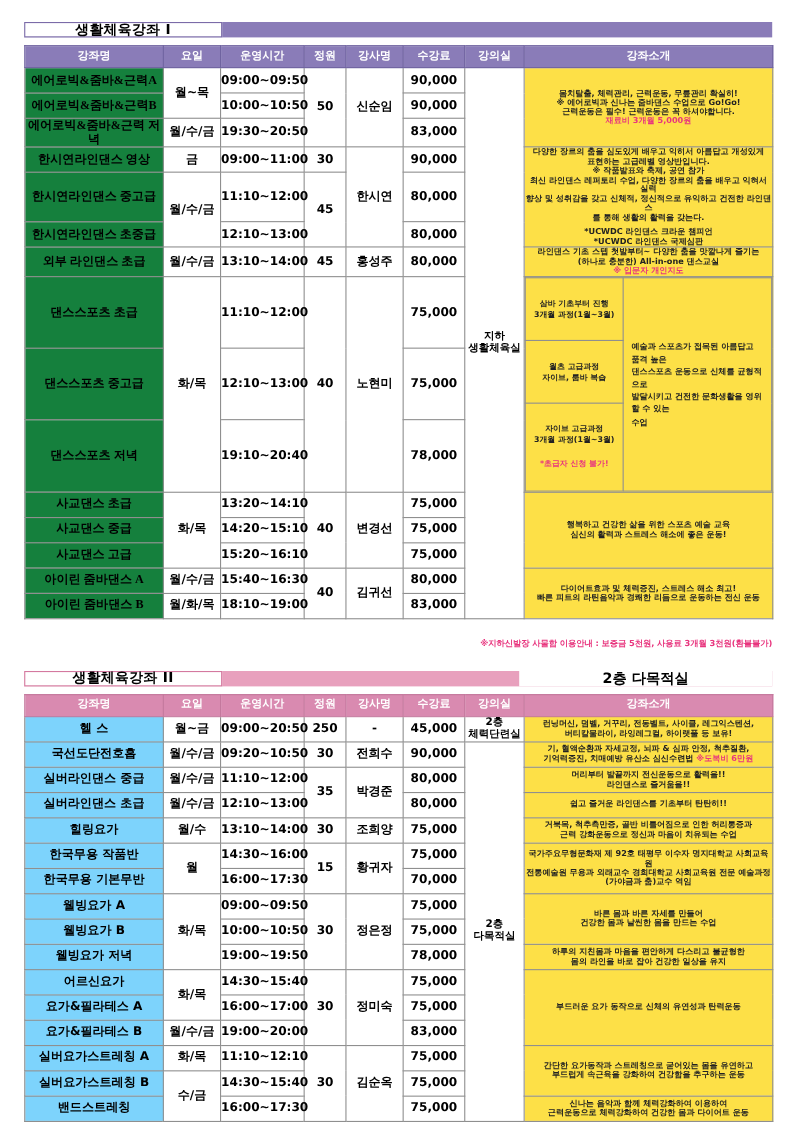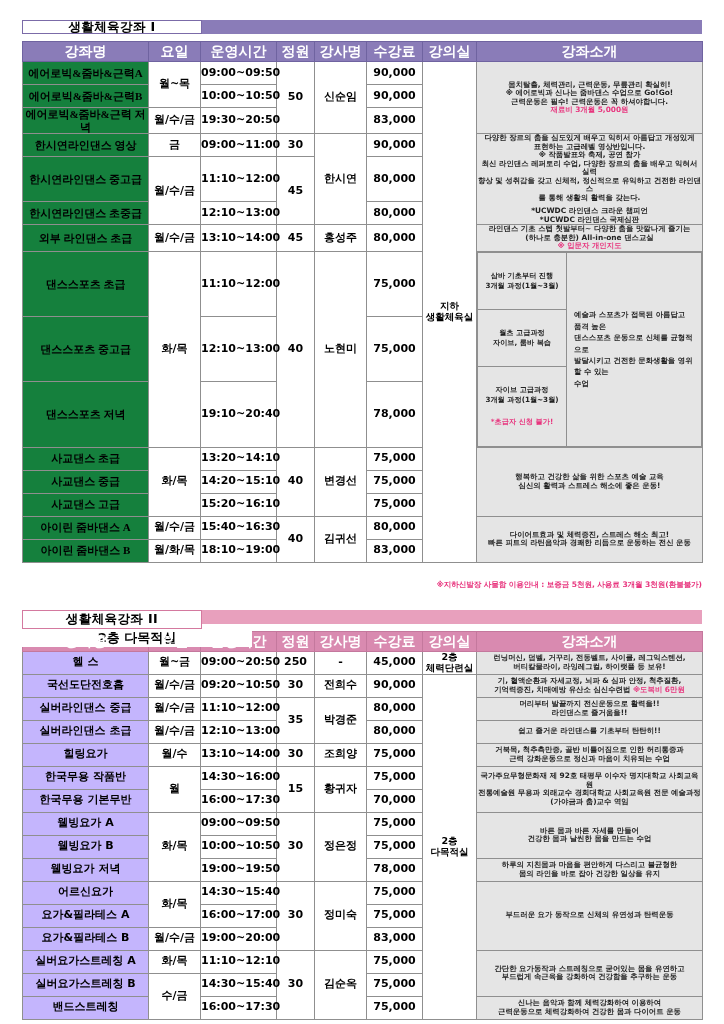--- a/index.html
+++ b/index.html
@@ -46,72 +46,72 @@
   .banner .bar-right {
     width: 230px;
     background: #ffffff;
     display: flex;
     align-items: center;
     justify-content: center;
     font-size: 13px;
     font-weight: bold;
   }
   .banner.purple { background: #8a7cb8; }
-  .banner.pink   { background: #e8a0bd; flex-direction: column; }
+  .banner.pink   { background: #e8a0bd; }
   .banner.pink .bar-left { border-color: #d4799f; }
 
   
   table.sched {
     width: 680px;
     border-collapse: collapse;
     table-layout: fixed;
     font-size: 10.5px;
   }
   table.sched th, table.sched td {
     border: 1px solid #8f8f8f;
     padding: 0;
     text-align: center;
     vertical-align: middle;
     line-height: 1.15;
   }
   table.sched thead th {
     color: #ffffff;
     font-weight: bold;
-    font-size: 14px;
+    font-size: 10px;
     height: 19px;
   }
   .t1 thead th { background: #8a7cb8; border-color: #6f63a0; }
   .t2 thead th { background: #d98ab0; border-color: #c4789d; }
 
   .c-name  { width: 126px; }
   .c-day   { width: 52px; }
   .c-time  { width: 76px; }
   .c-cap   { width: 38px; }
   .c-inst  { width: 52px; }
   .c-fee   { width: 56px; }
   .c-room  { width: 54px; }
   .c-desc  { width: 226px; }
 
   td.name {
     font-weight: bold;
     font-size: 11px;
     height: 22px;
   }
   .t1 td.name { background: #15803d; font-family: Liberation Serif, serif; }
-  .t2 td.name { background: #c4b5fd; }
+  .t2 td.name { background: #7dd3fc; }
 
   td.day, td.time, td.cap, td.inst, td.fee, td.room {
     background: #ffffff;
     font-size: 11px;
     font-weight: bold;
   }
   td.room { font-size: 9.5px; line-height: 1.2; }
 
   td.desc {
-    background: #e5e5e5;
+    background: #fde047;
     text-align: left;
     padding: 5px 7px;
     font-size: 7.4px;
     line-height: 1.55;
     font-weight: bold;
     color: #222;
   }
   td.desc .hl { color: #e8357e; }
   td.desc .sp { display: block; height: 5px; }
 

